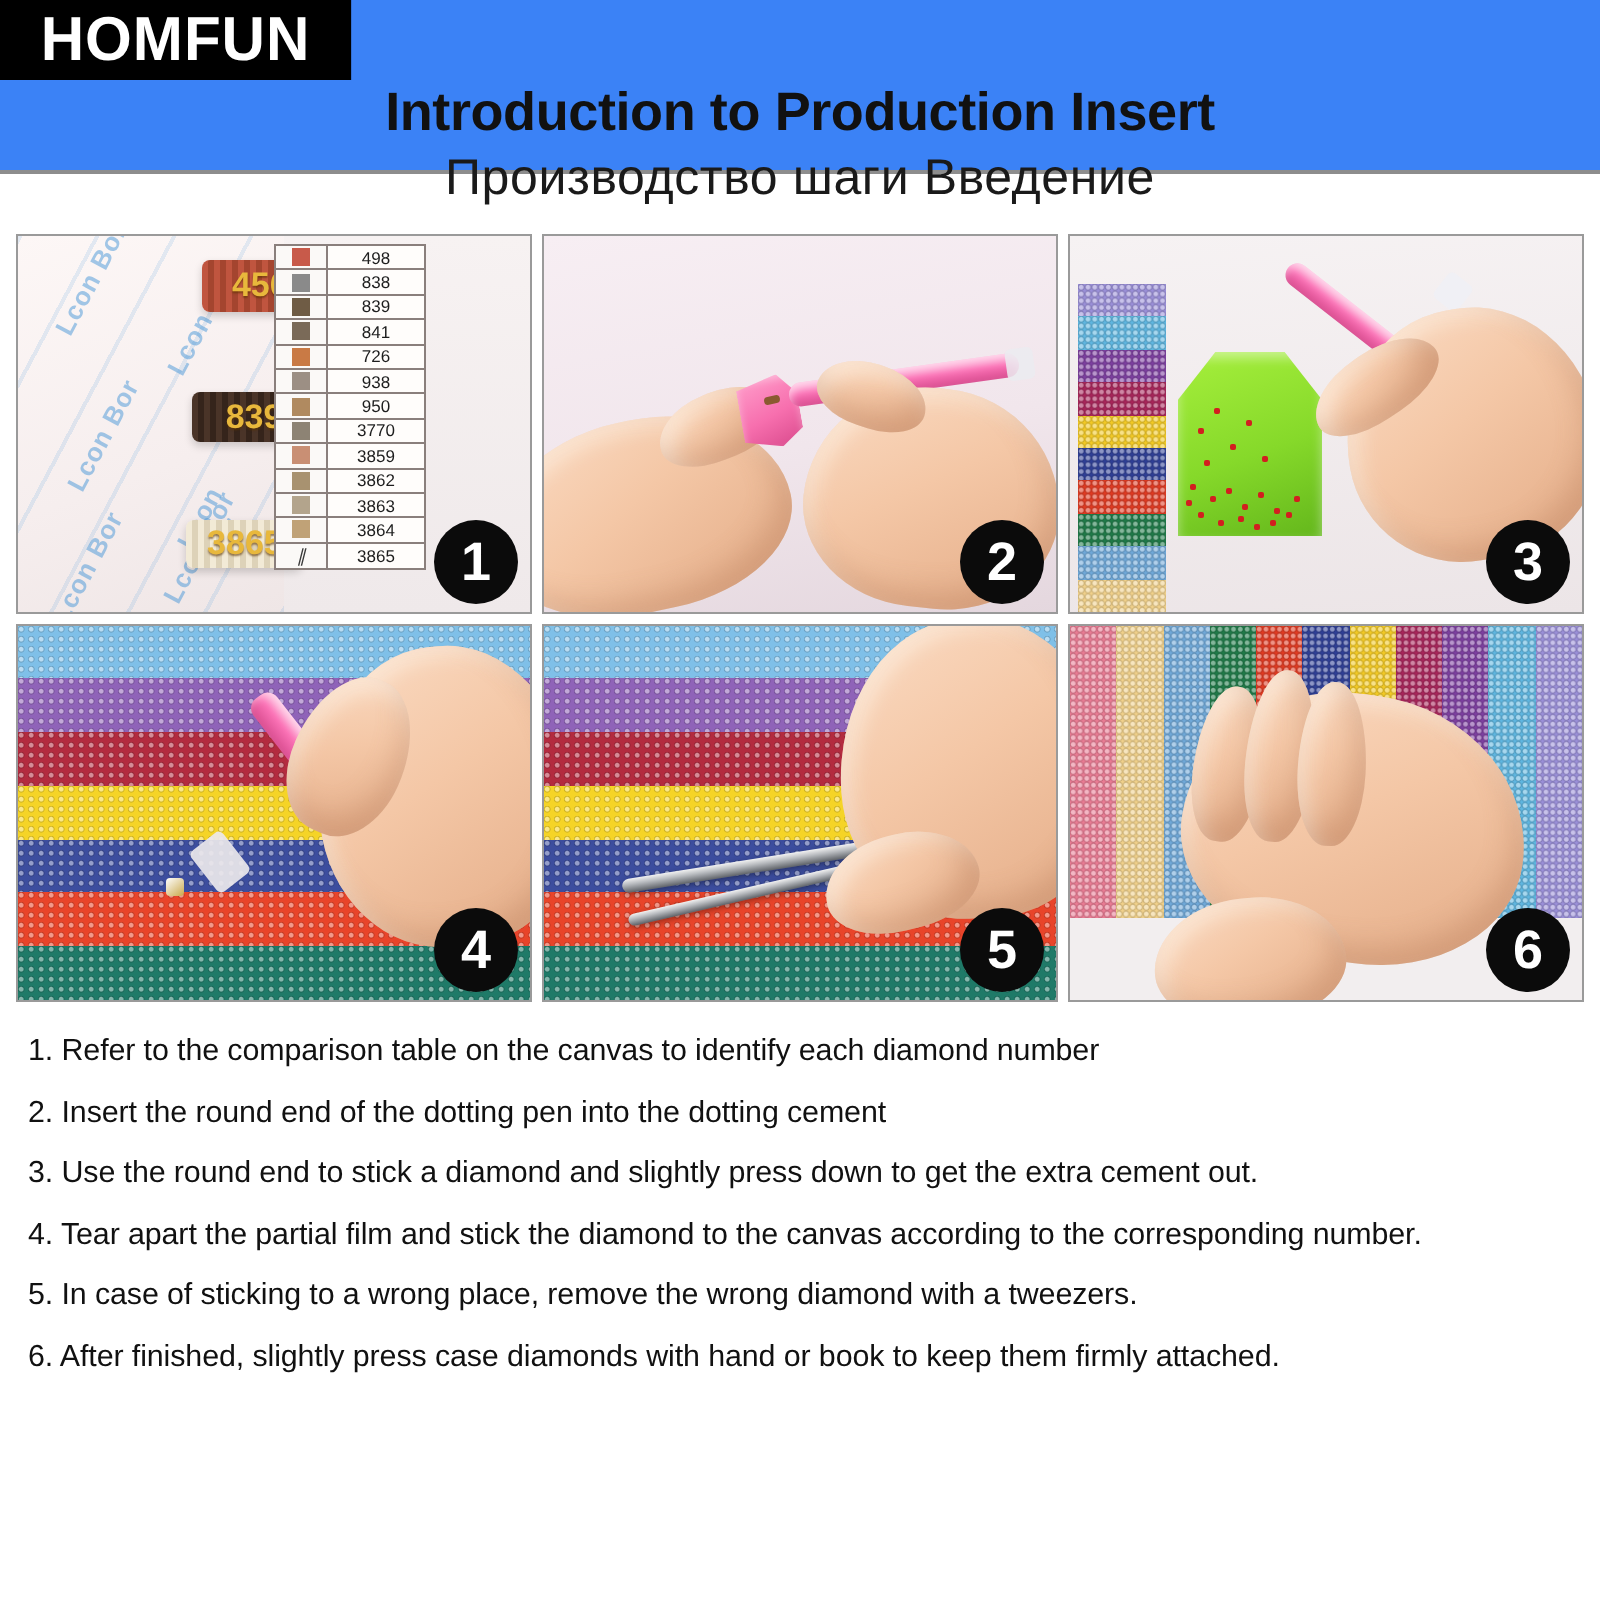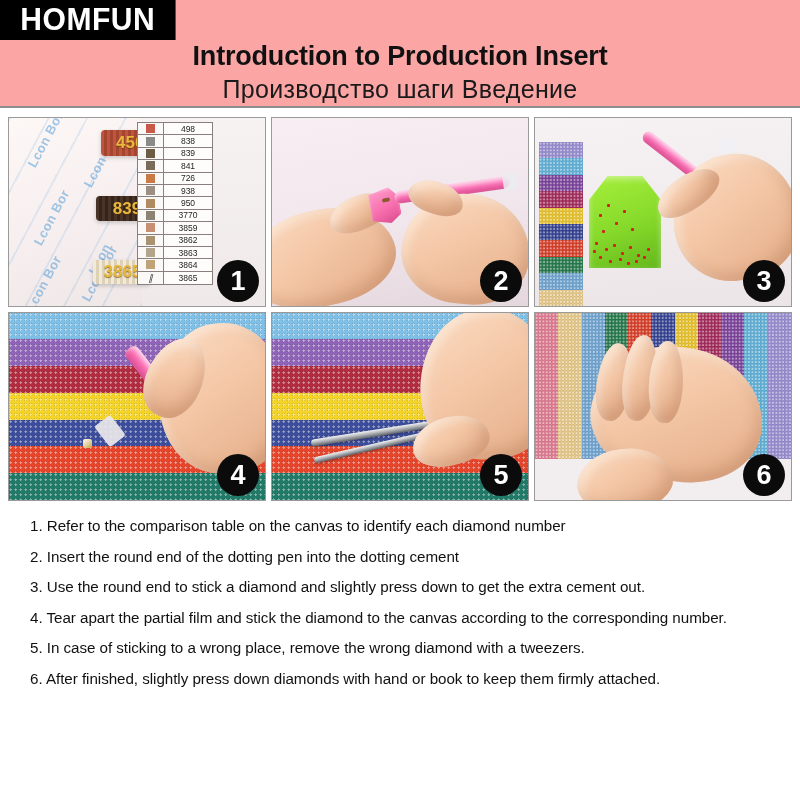--- a/index.html
+++ b/index.html
@@ -11,22 +11,22 @@
     font-family: "Liberation Sans", sans-serif;
     overflow: hidden;
     position: relative;
   }
 
   
   .header {
     position: absolute;
     left: 0; top: 0;
     width: 800px;
-    height: 108px;
-    background: #fca5a5;
+    height: 87px;
+    background: #3b82f6;
     border-bottom: 2px solid #8d8d8d;
   }
   .logo {
     position: absolute;
     left: 0; top: 0;
     width: 181px;
     height: 40px;
     background: #000000;
     color: #ffffff;
     font-size: 31px;
@@ -189,21 +189,21 @@
     box-shadow: 0 1px 3px rgba(0,0,0,.35);
   }
 
   
   .instructions {
     position: absolute;
     left: 14px; top: 512px;
     width: 780px;
     color: #111111;
   }
-  .ins-item { margin-bottom: 2px; margin-left: 16px; }
+  .ins-item { margin-bottom: 2px; }
   .ins-line {
     font-size: 15.2px;
     line-height: 28.5px;
     white-space: nowrap;
     letter-spacing: -0.05px;
   }
   .ins-line.cont { padding-left: 20px; }
 </style>
 </head>
 <body>
@@ -486,16 +486,16 @@
   </div>
   <div class="ins-item">
     <div class="ins-line">
       <span>5.</span>
       <span>In case of sticking to a wrong place, remove the wrong diamond with a tweezers.</span>
     </div>
   </div>
   <div class="ins-item">
     <div class="ins-line">
       <span>6.</span>
-      <span>After finished, slightly press down diamonds with hand or book to keep them firmly attached.</span>
+      <span>After finished, slightly press case diamonds with hand or book to keep them firmly attached.</span>
     </div>
   </div>
 </div>
 
 </body></html>

